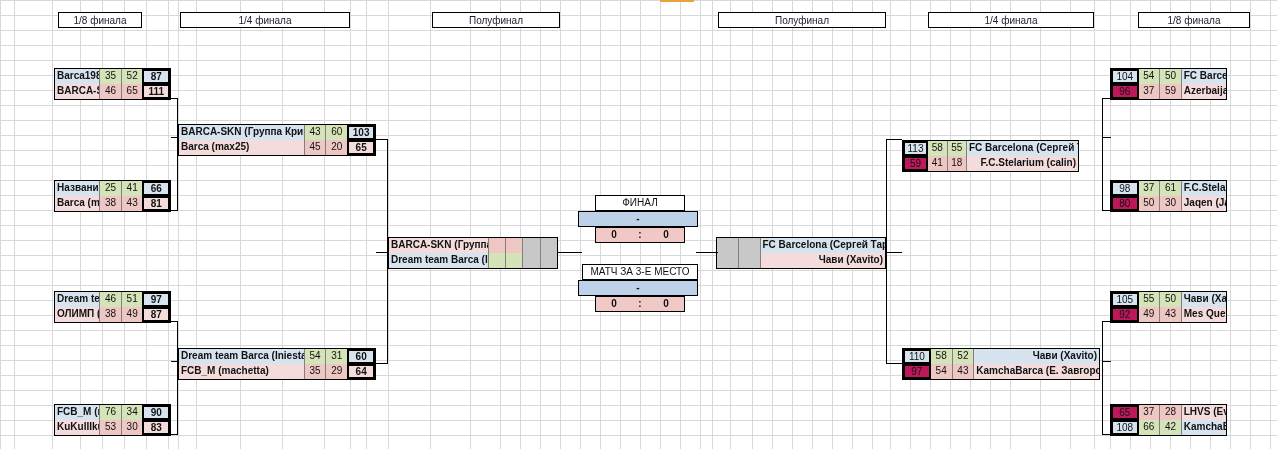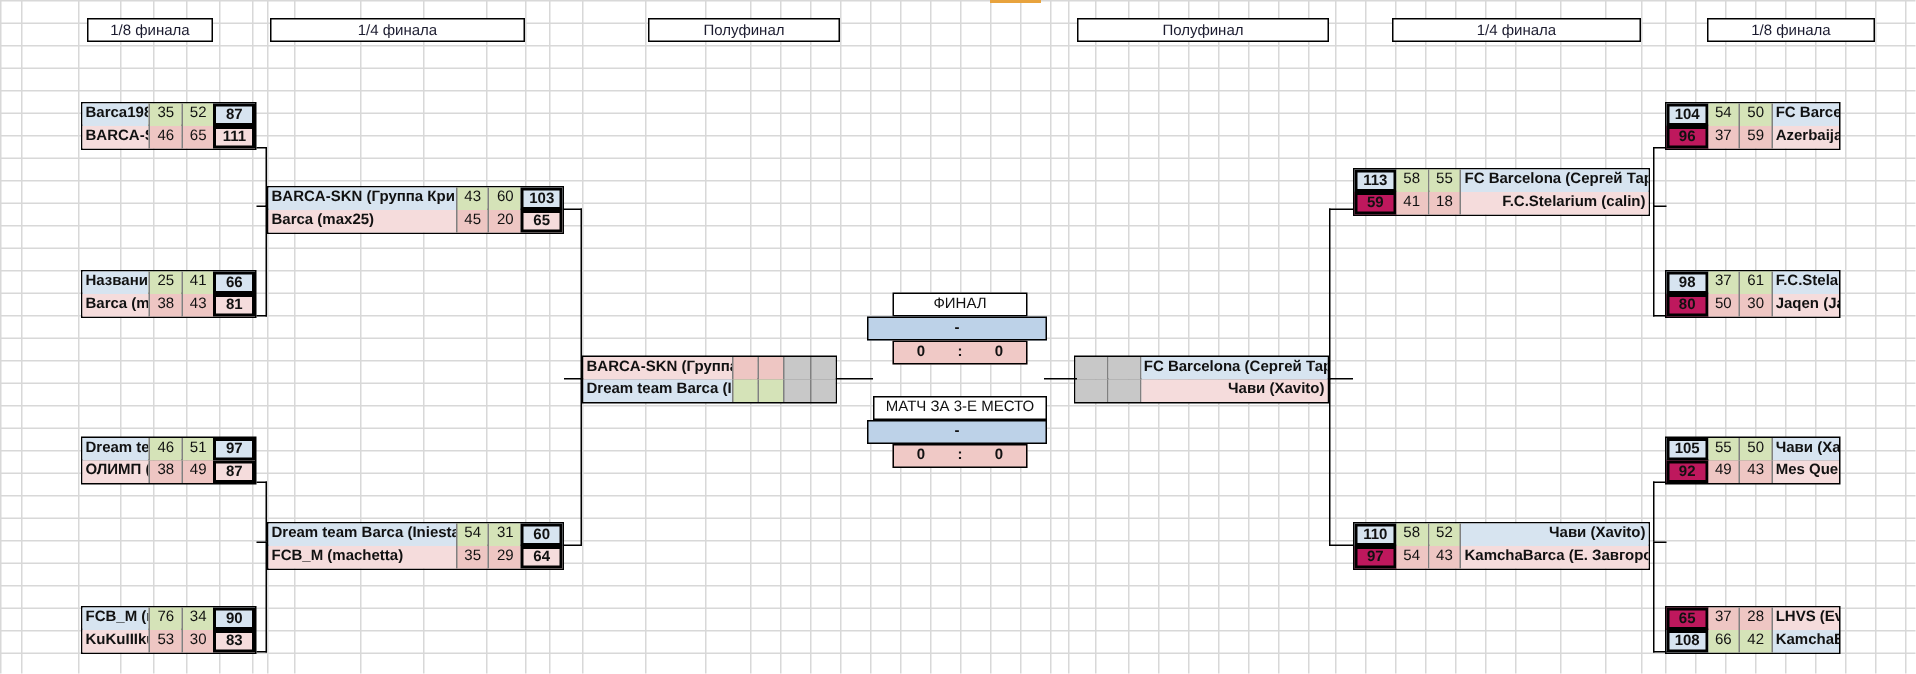--- a/index.html
+++ b/index.html
@@ -32,21 +32,21 @@
   .cell{
     box-sizing:border-box;font-size:10px;line-height:13px;height:15px;
     overflow:hidden;white-space:nowrap;color:#111;
   }
   .nm{padding:0 2px;font-weight:bold;}
   .nm.left{text-align:left;}
   .nm.right{text-align:right;}
   .sc{width:22px;text-align:center;border-left:1px solid #808080;}
   .tot{width:28px;text-align:center;font-weight:bold;}
   .sc-right{width:22px;text-align:center;border-right:1px solid #808080;}
-  .tot-right{width:28px;text-align:center;font-weight:bold;border-right:1px solid #808080;}
+  .tot-right{width:28px;text-align:center;font-weight:normal;border-right:1px solid #808080;}
 
   
   .f-blue{background:#d7e4f0;}
   .f-pink{background:#f5dcdc;}
   .f-green{background:#d5e3b8;}
   .f-rose{background:#eec6c3;}
   .f-gray{background:#c8c8c8;}
   .f-white{background:#be185d;}
 
   
@@ -280,21 +280,21 @@
         <div class="cell sc-right f-gray"></div>
         <div class="cell sc-right f-gray"></div>
         <div class="cell nm right f-blue" style="width: 126px;">FC Barcelona (Сергей Таров)</div>
       </div>
       <div class="row">
         <div class="cell sc-right f-gray"></div>
         <div class="cell sc-right f-gray"></div>
         <div class="cell nm right f-pink" style="width: 126px;">Чави (Xavito)</div>
       </div>
     </div>
-    <div class="match" style="left: 902px; top: 112px; width: 198px;">
+    <div class="match" style="left: 902px; top: 140px; width: 177px;">
       <div class="row top">
         <div class="cell tot-right thick f-blue">113</div>
         <div class="cell sc-right f-green">58</div>
         <div class="cell sc-right f-green">55</div>
         <div class="cell nm right f-blue" style="width: 126px;">FC Barcelona (Сергей Таров)</div>
       </div>
       <div class="row">
         <div class="cell tot-right thick f-white">59</div>
         <div class="cell sc-right f-rose">41</div>
         <div class="cell sc-right f-rose">18</div>

